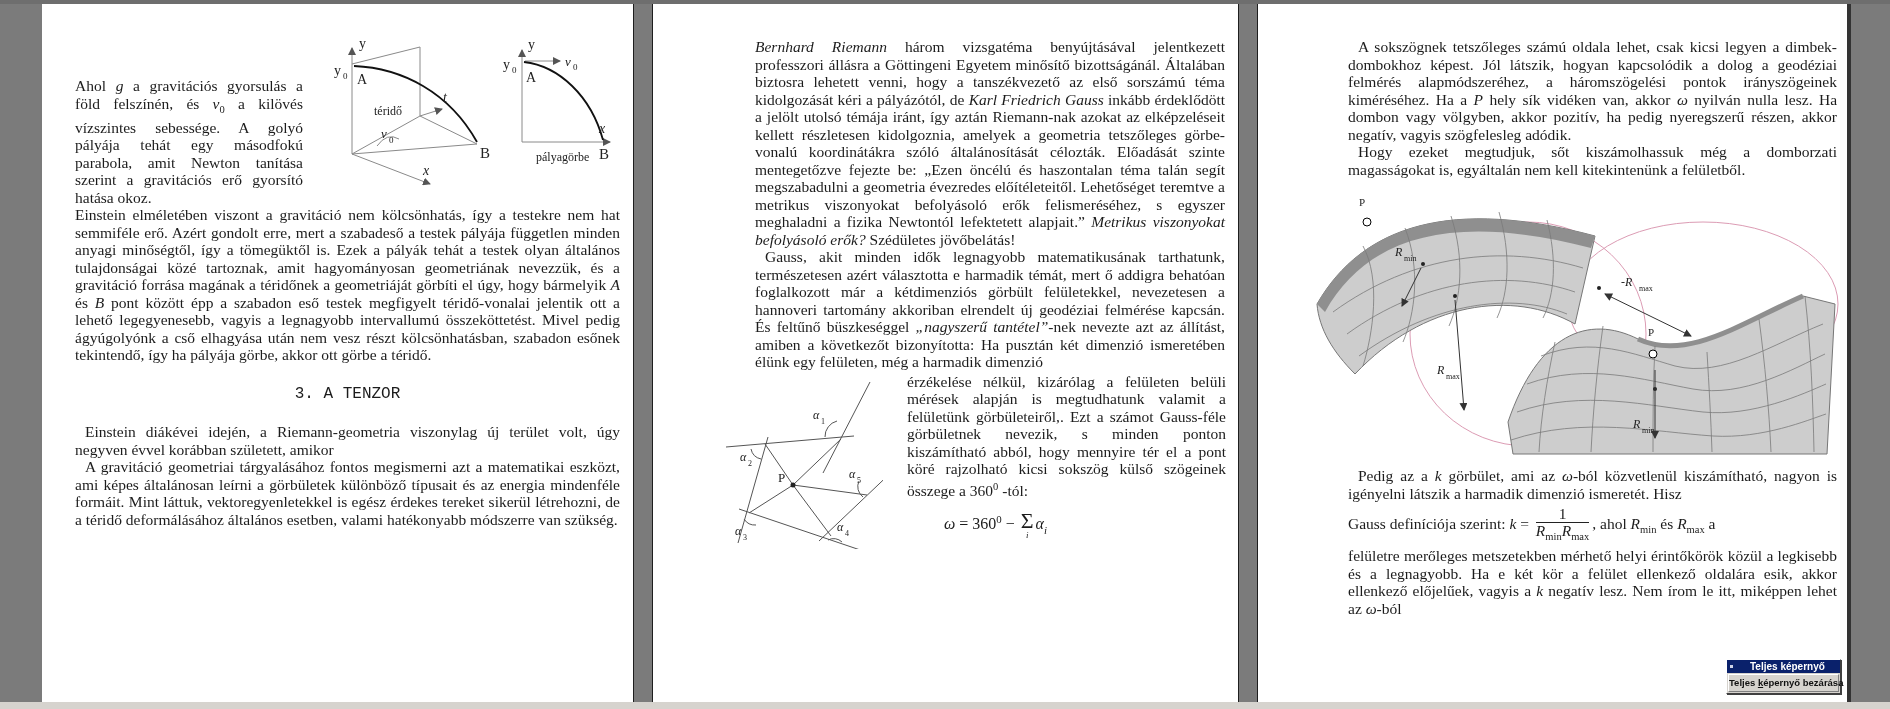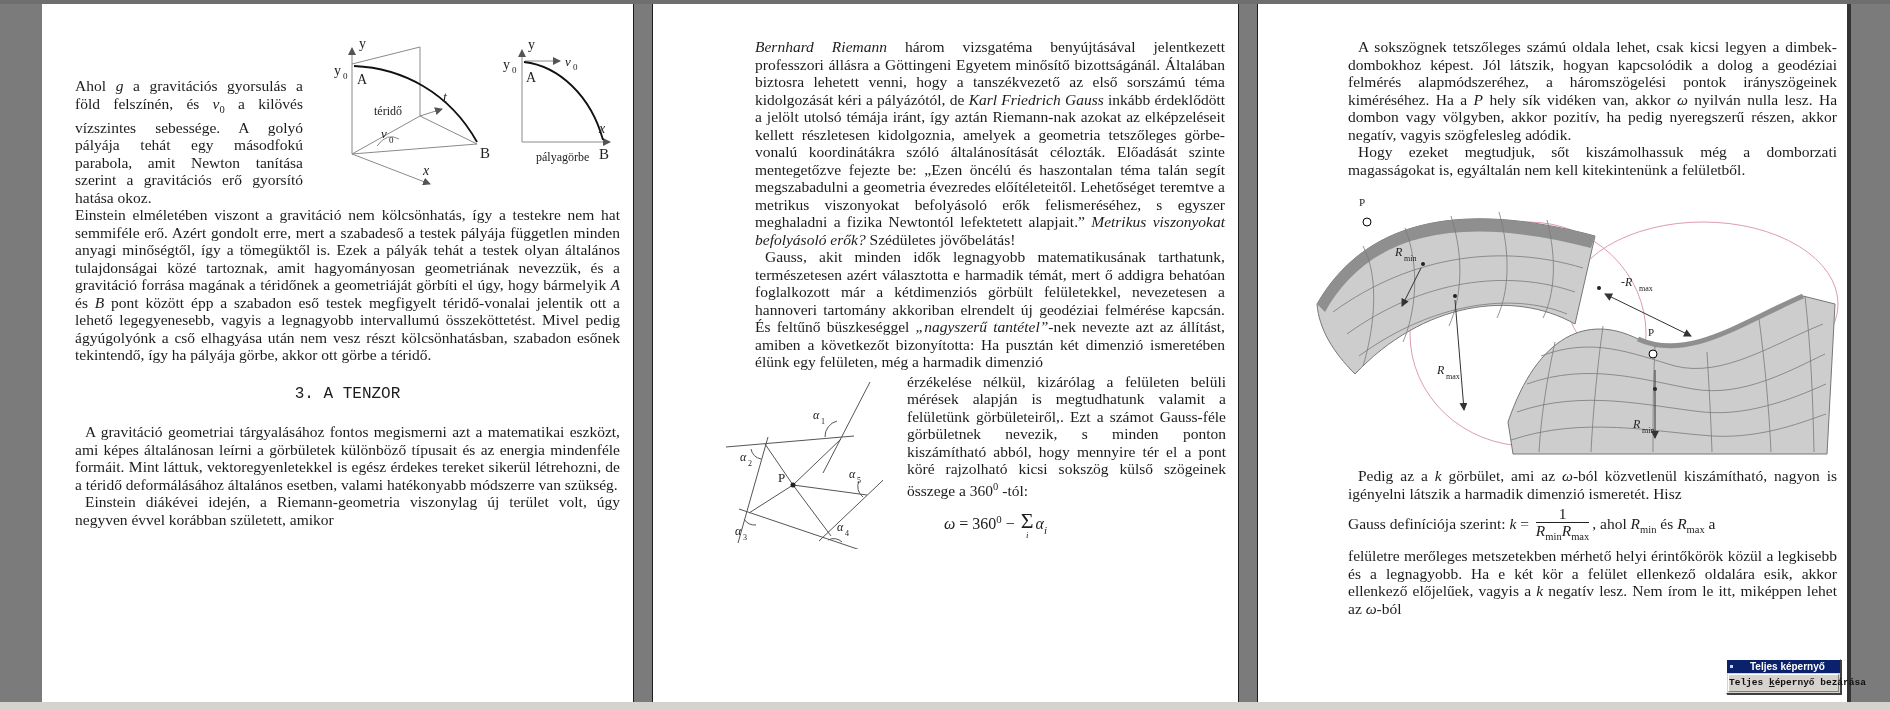--- a/index.html
+++ b/index.html
@@ -57,21 +57,21 @@
   
   .fs-toolbar{position:absolute;left:1726px;top:659px;width:113px;background:var(--button_face,#d6d3ce);
     border:1px solid #404040;border-top-color:#fff;border-left-color:#fff;box-shadow:1px 1px 0 #404040;
     font-family:"Liberation Sans","DejaVu Sans",sans-serif;}
   .fs-title{background:var(--navy,#0a216b);color:#fff;font-size:10px;font-weight:bold;height:13px;line-height:13px;
     padding:0 3px;display:flex;align-items:center;gap:17px;white-space:nowrap;overflow:hidden;}
   .fs-grip{width:3px;height:3px;background:#cfd4e8;flex:none;}
   .fs-btn{display:block;width:calc(100% - 2px);margin:1px;height:18px;background:var(--button_face,#d6d3ce);
     border:1px solid #808080;border-top-color:#fff;border-left-color:#fff;
     font-size:9.5px;font-weight:bold;color:#111;white-space:nowrap;padding:0;line-height:16px;text-align:right;
-    font-family:Liberation Mono, monospace;}
+    font-family:Liberation Sans, sans-serif;}
 </style>
 </head>
 <body>
 
 <div class="top-strip"></div>
 <div class="bottom-strip"></div>
 <div class="right-line"></div>
 
 <div class="page" id="page-1">
   <div class="p1-content">
@@ -119,22 +119,22 @@
           <text x="258" y="32" font-size="13" font-style="italic">v</text>
           <text x="266" y="36" font-size="9">0</text>
           <text x="292" y="99" font-size="14" font-style="italic">x</text>
           <text x="292" y="125" font-size="15">B</text>
           <text x="229" y="127" font-size="12">pályagörbe</text>
         </svg>
       </div>
     </div>
     <p class="pg"><span>Einstein elméletében viszont a gravitáció nem kölcsönhatás, így a testekre nem hat semmiféle erő. Azért gondolt erre, mert a szabadeső a testek pályája független minden anyagi minőségtől, így a tömegüktől is. Ezek a pályák tehát a testek olyan általános tulajdonságai közé tartoznak, amit hagyományosan geometriának nevezzük, és a gravitáció forrása magának a téridőnek a geometriáját görbíti el úgy, hogy bármelyik </span><span class="it">A</span><span> és </span><span class="it">B</span><span> pont között épp a szabadon eső testek megfigyelt téridő-vonalai jelentik ott a lehető legegyenesebb, vagyis a legnagyobb intervallumú összeköttetést. Mivel pedig ágyúgolyónk a cső elhagyása után nem vesz részt kölcsönhatásban, szabadon esőnek tekintendő, így ha pályája görbe, akkor ott görbe a téridő.</span></p>
     <p class="pg heading">3. A TENZOR</p>
+    <p class="pg ind"><span>Einstein diákévei idején, a Riemann-geometria viszonylag új terület volt, úgy negyven évvel korábban született, amikor</span></p>
     <p class="pg ind"><span>A gravitáció geometriai tárgyalásához fontos megismerni azt a matematikai eszközt, ami képes általánosan leírni a görbületek különböző típusait és az energia mindenféle formáit. Mint láttuk, vektoregyenletekkel is egész érdekes tereket sikerül létrehozni, de a téridő deformálásához általános esetben, valami hatékonyabb módszerre van szükség.</span></p>
-    <p class="pg ind"><span>Einstein diákévei idején, a Riemann-geometria viszonylag új terület volt, úgy negyven évvel korábban született, amikor</span></p>
   </div>
 </div>
 
 <div class="sep" id="sep-1"></div>
 
 <div class="page" id="page-2">
   <div class="p2-content">
     <p class="pg"><span class="it">Bernhard Riemann</span><span> három vizsgatéma benyújtásával jelentkezett professzori állásra a Göttingeni Egyetem minősítő bizottságánál. Általában biztosra lehetett venni, hogy a tanszékvezető az első sorszámú téma kidolgozását kéri a pályázótól, de </span><span class="it">Karl Friedrich Gauss</span><span> inkább érdeklődött a jelölt utolsó témája iránt, így aztán Riemann-nak azokat az elképzeléseit kellett részletesen kidolgoznia, amelyek a geometria tetszőleges görbe-vonalú koordinátákra szóló általánosítását célozták. Előadását szinte mentegetőzve fejezte be: „Ezen öncélú és haszontalan téma talán segít megszabadulni a geometria évezredes előítéleteitől. Lehetőséget teremtve a metrikus viszonyokat befolyásoló erők felismeréséhez, s egyszer meghaladni a fizika Newtontól lefektetett alapjait.” </span><span class="it">Metrikus viszonyokat befolyásoló erők?</span><span> Szédületes jövőbelátás!</span></p>
     <p class="pg ind"><span>Gauss, akit minden idők legnagyobb matematikusának tarthatunk, természetesen azért választotta e harmadik témát, mert ő addigra behatóan foglalkozott már a kétdimenziós görbült felületekkel, nevezetesen a hannoveri tartomány akkoriban elrendelt új geodéziai felmérése kapcsán. És feltűnő büszkeséggel </span><span class="it">„nagyszerű tantétel”</span><span>-nek nevezte azt az állítást, amiben a következőt bizonyította: Ha pusztán két dimenzió ismeretében élünk egy felületen, még a harmadik dimenzió</span></p>
     <div class="p2-wrap">

